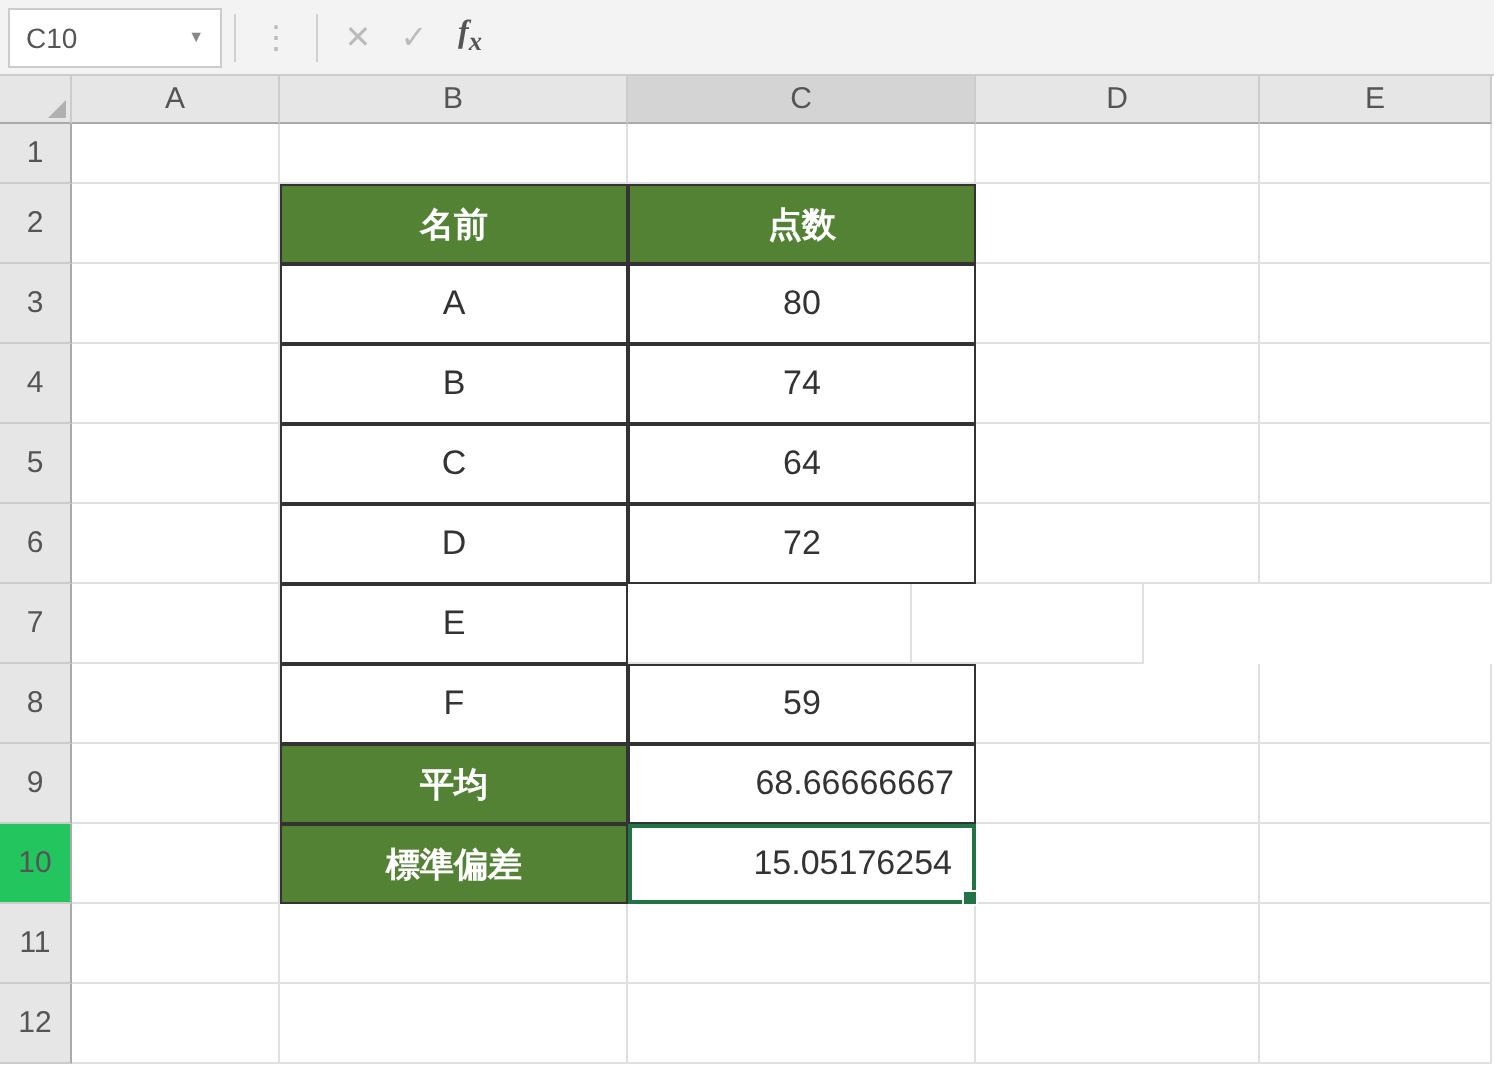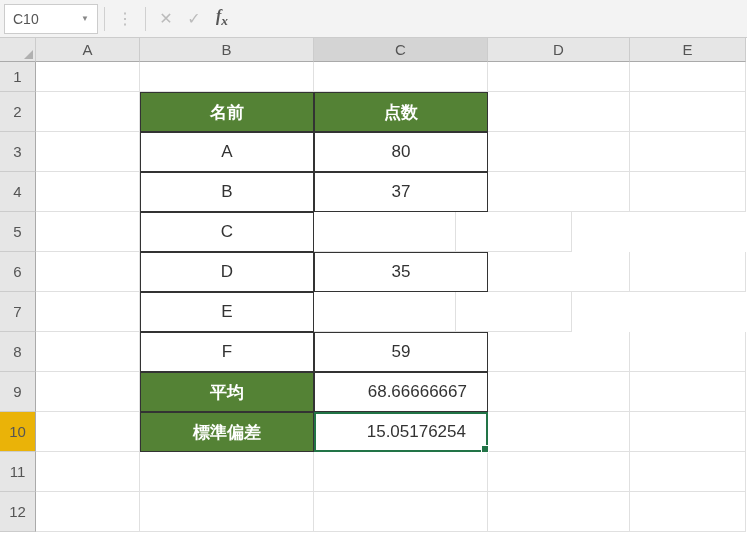--- a/index.html
+++ b/index.html
@@ -1,43 +1,43 @@
 <!DOCTYPE html>
 <html><head>
 <meta charset="utf-8">
 <style>
 * { box-sizing: border-box; margin: 0; padding: 0; }
 body { font-family: "Meiryo", "Arial", sans-serif; background: #fff; width: 747px; height: 541px; overflow: hidden; }
 
 .formula-bar { display: flex; align-items: center; height: 38px; background: #f3f3f3; border-bottom: 1px solid #ccc; padding: 4px; }
-.name-box { width: 94px; height: 30px; background: #fff; border: 1px solid #ccc; display: flex; align-items: center; padding: 0 8px; font-size: 14px; color: #555; }
+.name-box { width: 107px; height: 30px; background: #fff; border: 1px solid #ccc; display: flex; align-items: center; padding: 0 8px; font-size: 14px; color: #555; }
 .name-box-dd { font-size: 8px; color: #888; margin-left: auto; }
 .fb-sep { width: 1px; height: 24px; background: #d0d0d0; margin: 0 6px; }
 .fb-dots { color: #bbb; font-size: 16px; padding: 0 6px; }
 .fb-btn { width: 28px; text-align: center; color: #bbb; font-size: 16px; font-family: Arial; }
 .fb-fx { width: 28px; text-align: center; color: #555; font-style: italic; font-family: "Times New Roman", serif; font-size: 16px; font-weight: bold; }
 .formula-input { flex: 1; height: 30px; background: #fff; border: 1px solid #e0e0e0; padding: 0 14px; font-size: 17px; color: #333; display: flex; align-items: center; letter-spacing: 0.5px; }
 
 .sheet { position: relative; }
 .col-headers { display: flex; height: 24px; }
 .corner { width: 36px; height: 24px; background: #e6e6e6; border-right: 1px solid #ccc; border-bottom: 1px solid #aaa; position: relative; }
 .corner::after { content: ""; position: absolute; right: 2px; bottom: 2px; width: 0; height: 0; border-left: 9px solid transparent; border-bottom: 9px solid #b0b0b0; }
 .col-h { height: 24px; background: #e6e6e6; border-right: 1px solid #ccc; border-bottom: 1px solid #aaa; text-align: center; font-size: 15px; color: #555; line-height: 24px; }
 .col-h.active { background: #d4d4d4; }
 .cA { width: 104px; } .cB { width: 174px; } .cC { width: 174px; } .cD { width: 142px; } .cE { width: 116px; }
 
 .row { display: flex; }
 .row-h { width: 36px; background: #e6e6e6; border-right: 1px solid #aaa; border-bottom: 1px solid #ccc; text-align: center; font-size: 15px; color: #555; display: flex; align-items: center; justify-content: center; }
-.row-h.active { background: #eab308; }
+.row-h.active { background: #22c55e; }
 .cell { border-right: 1px solid #e0e0e0; border-bottom: 1px solid #e0e0e0; height: 40px; display: flex; align-items: center; justify-content: center; font-size: 17px; color: #333; background: #fff; position: relative; }
 .row-h, .cell { height: 40px; }
 
 .tbl-head { background: #548235; color: #fff; font-weight: bold; border: 1px solid #333; }
 .tbl-cell { border: 1px solid #333; background: #fff; }
-.tbl-right { justify-content: flex-end; padding-right: 20px; }
+.tbl-right { justify-content: flex-end; padding-right: 10px; }
 
 .active-cell { border: 2px solid #227447 !important; position: relative; z-index: 2; }
 .active-cell::after { content: ""; position: absolute; right: -3px; bottom: -3px; width: 6px; height: 6px; background: #227447; border: 1px solid #fff; }
 
 .row1 .cell, .row1 .row-h { height: 30px; }
 .row11 .cell, .row11 .row-h, .row12 .cell, .row12 .row-h { height: 40px; }
 </style>
 </head>
 <body>
 
@@ -88,38 +88,39 @@
     <div class="cell cB tbl-cell">A</div>
     <div class="cell cC tbl-cell">80</div>
     <div class="cell cD"></div>
     <div class="cell cE"></div>
   </div>
 
   <div class="row">
     <div class="row-h">4</div>
     <div class="cell cA"></div>
     <div class="cell cB tbl-cell">B</div>
-    <div class="cell cC tbl-cell">37</div>
+    <div class="cell cC tbl-cell">74</div>
     <div class="cell cD"></div>
     <div class="cell cE"></div>
   </div>
 
   <div class="row">
     <div class="row-h">5</div>
     <div class="cell cA"></div>
     <div class="cell cB tbl-cell">C</div>
+    <div class="cell cC tbl-cell">64</div>
     <div class="cell cD"></div>
     <div class="cell cE"></div>
   </div>
 
   <div class="row">
     <div class="row-h">6</div>
     <div class="cell cA"></div>
     <div class="cell cB tbl-cell">D</div>
-    <div class="cell cC tbl-cell">35</div>
+    <div class="cell cC tbl-cell">72</div>
     <div class="cell cD"></div>
     <div class="cell cE"></div>
   </div>
 
   <div class="row">
     <div class="row-h">7</div>
     <div class="cell cA"></div>
     <div class="cell cB tbl-cell">E</div>
     <div class="cell cD"></div>
     <div class="cell cE"></div>

